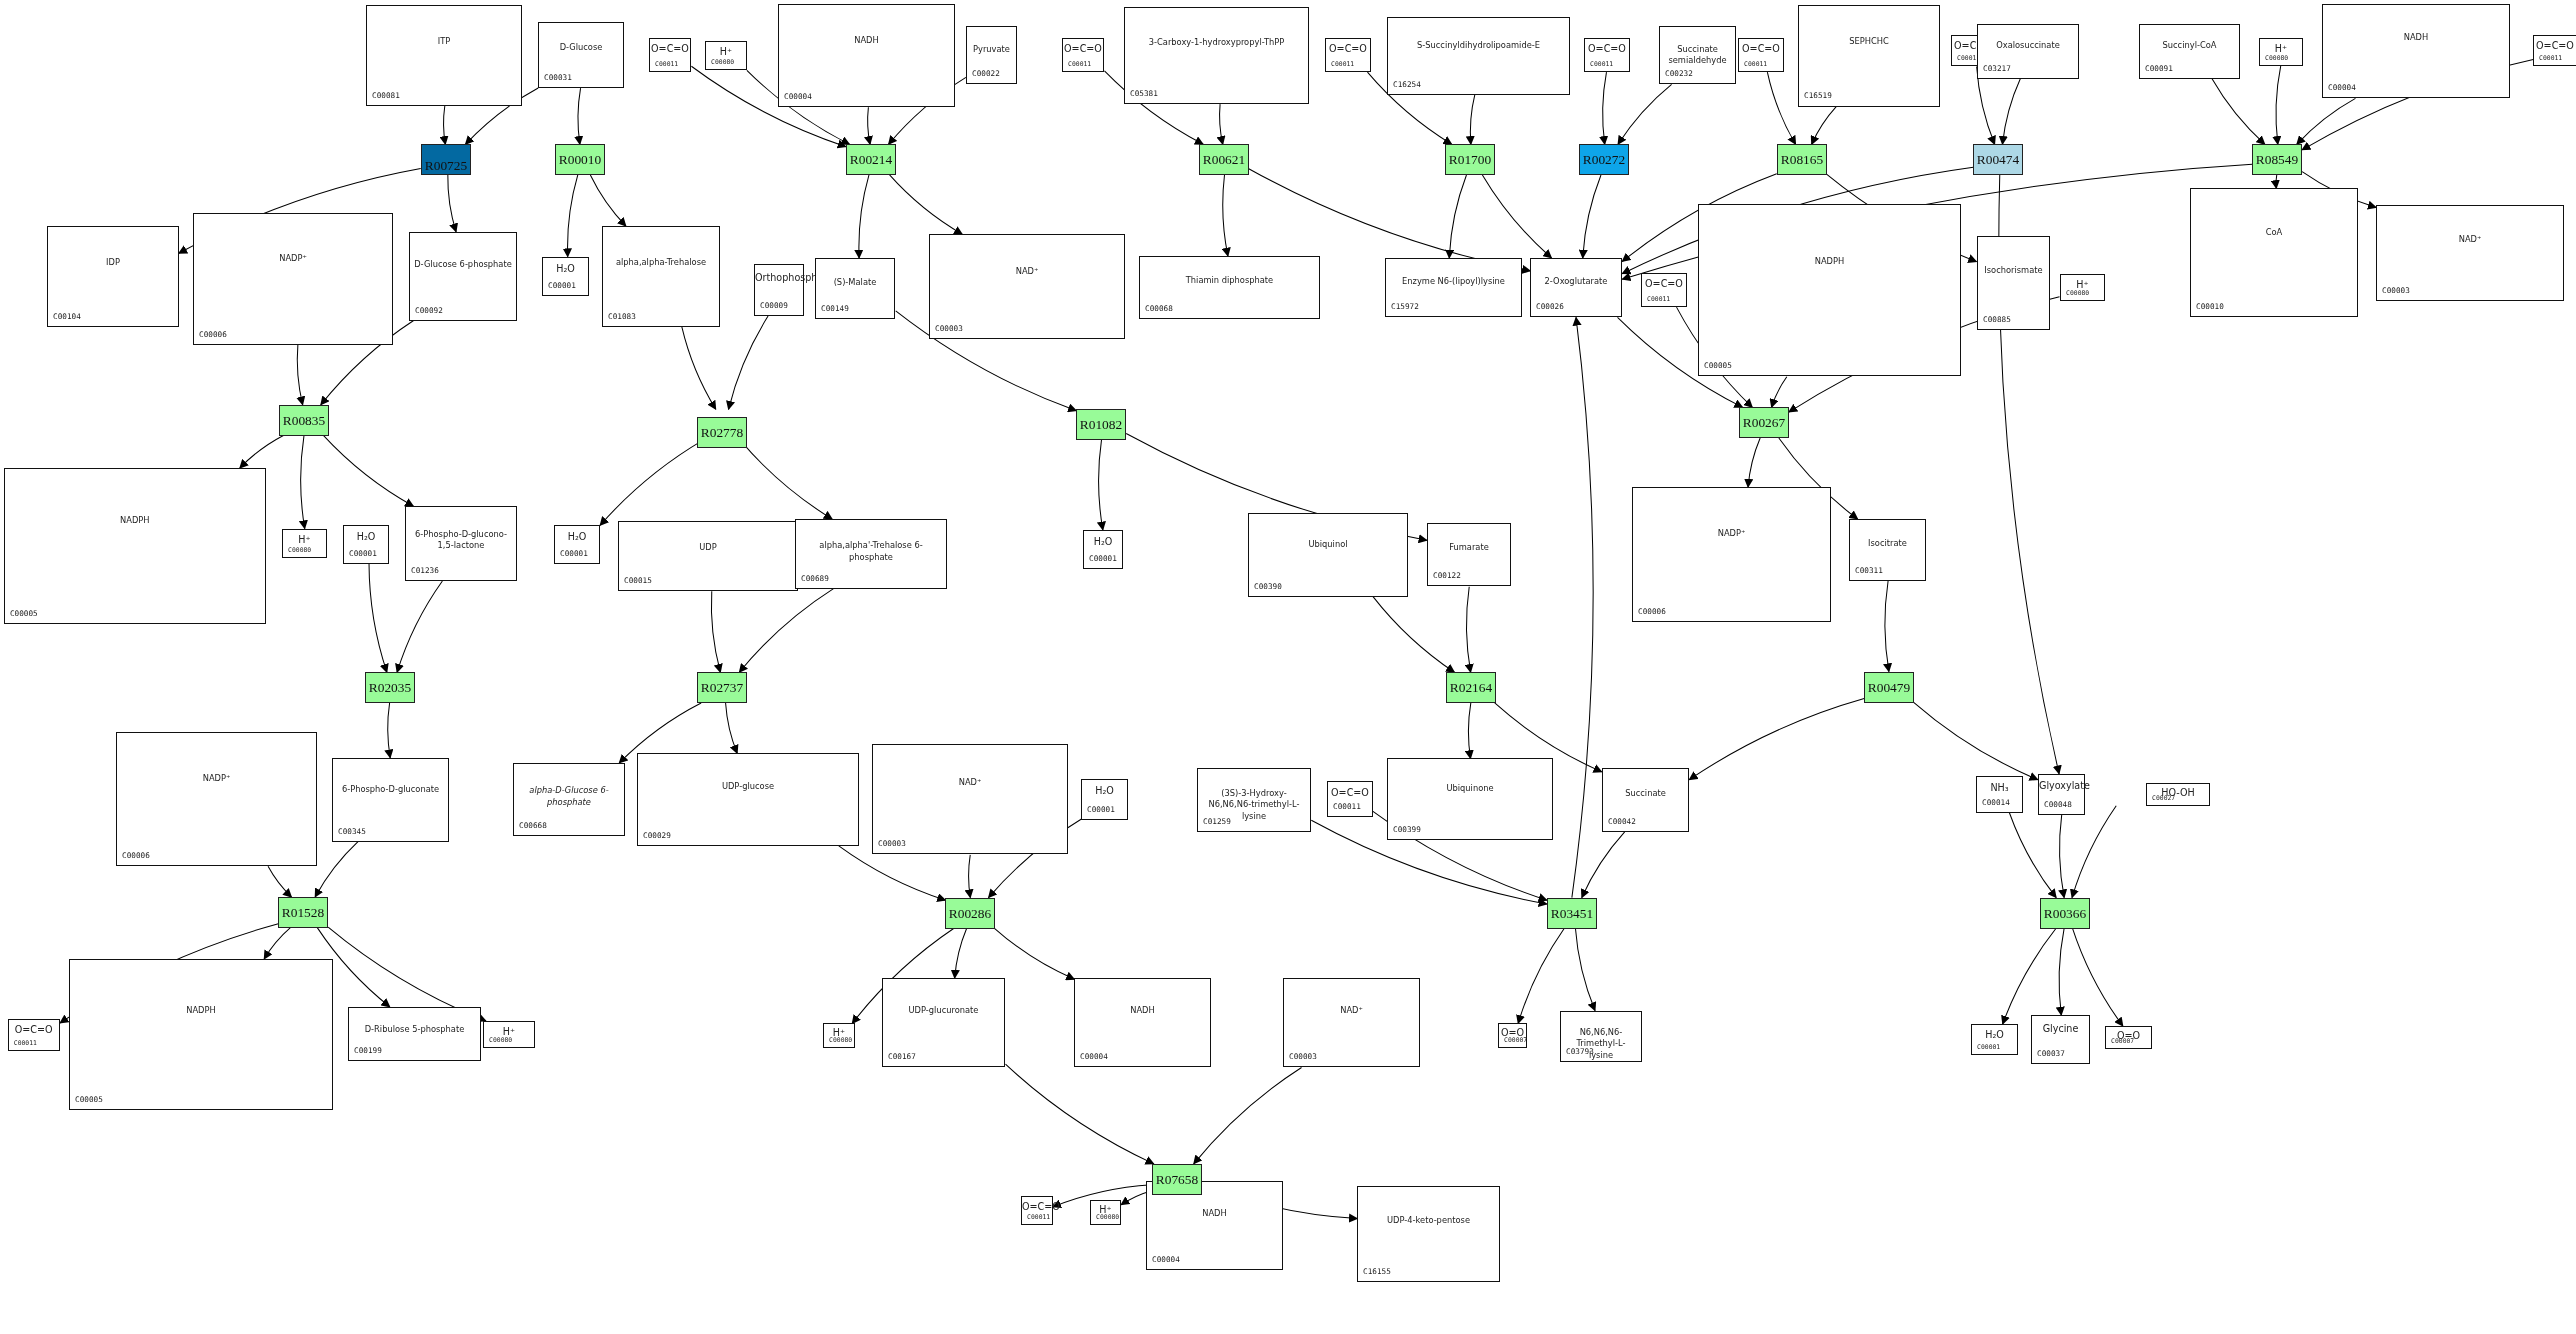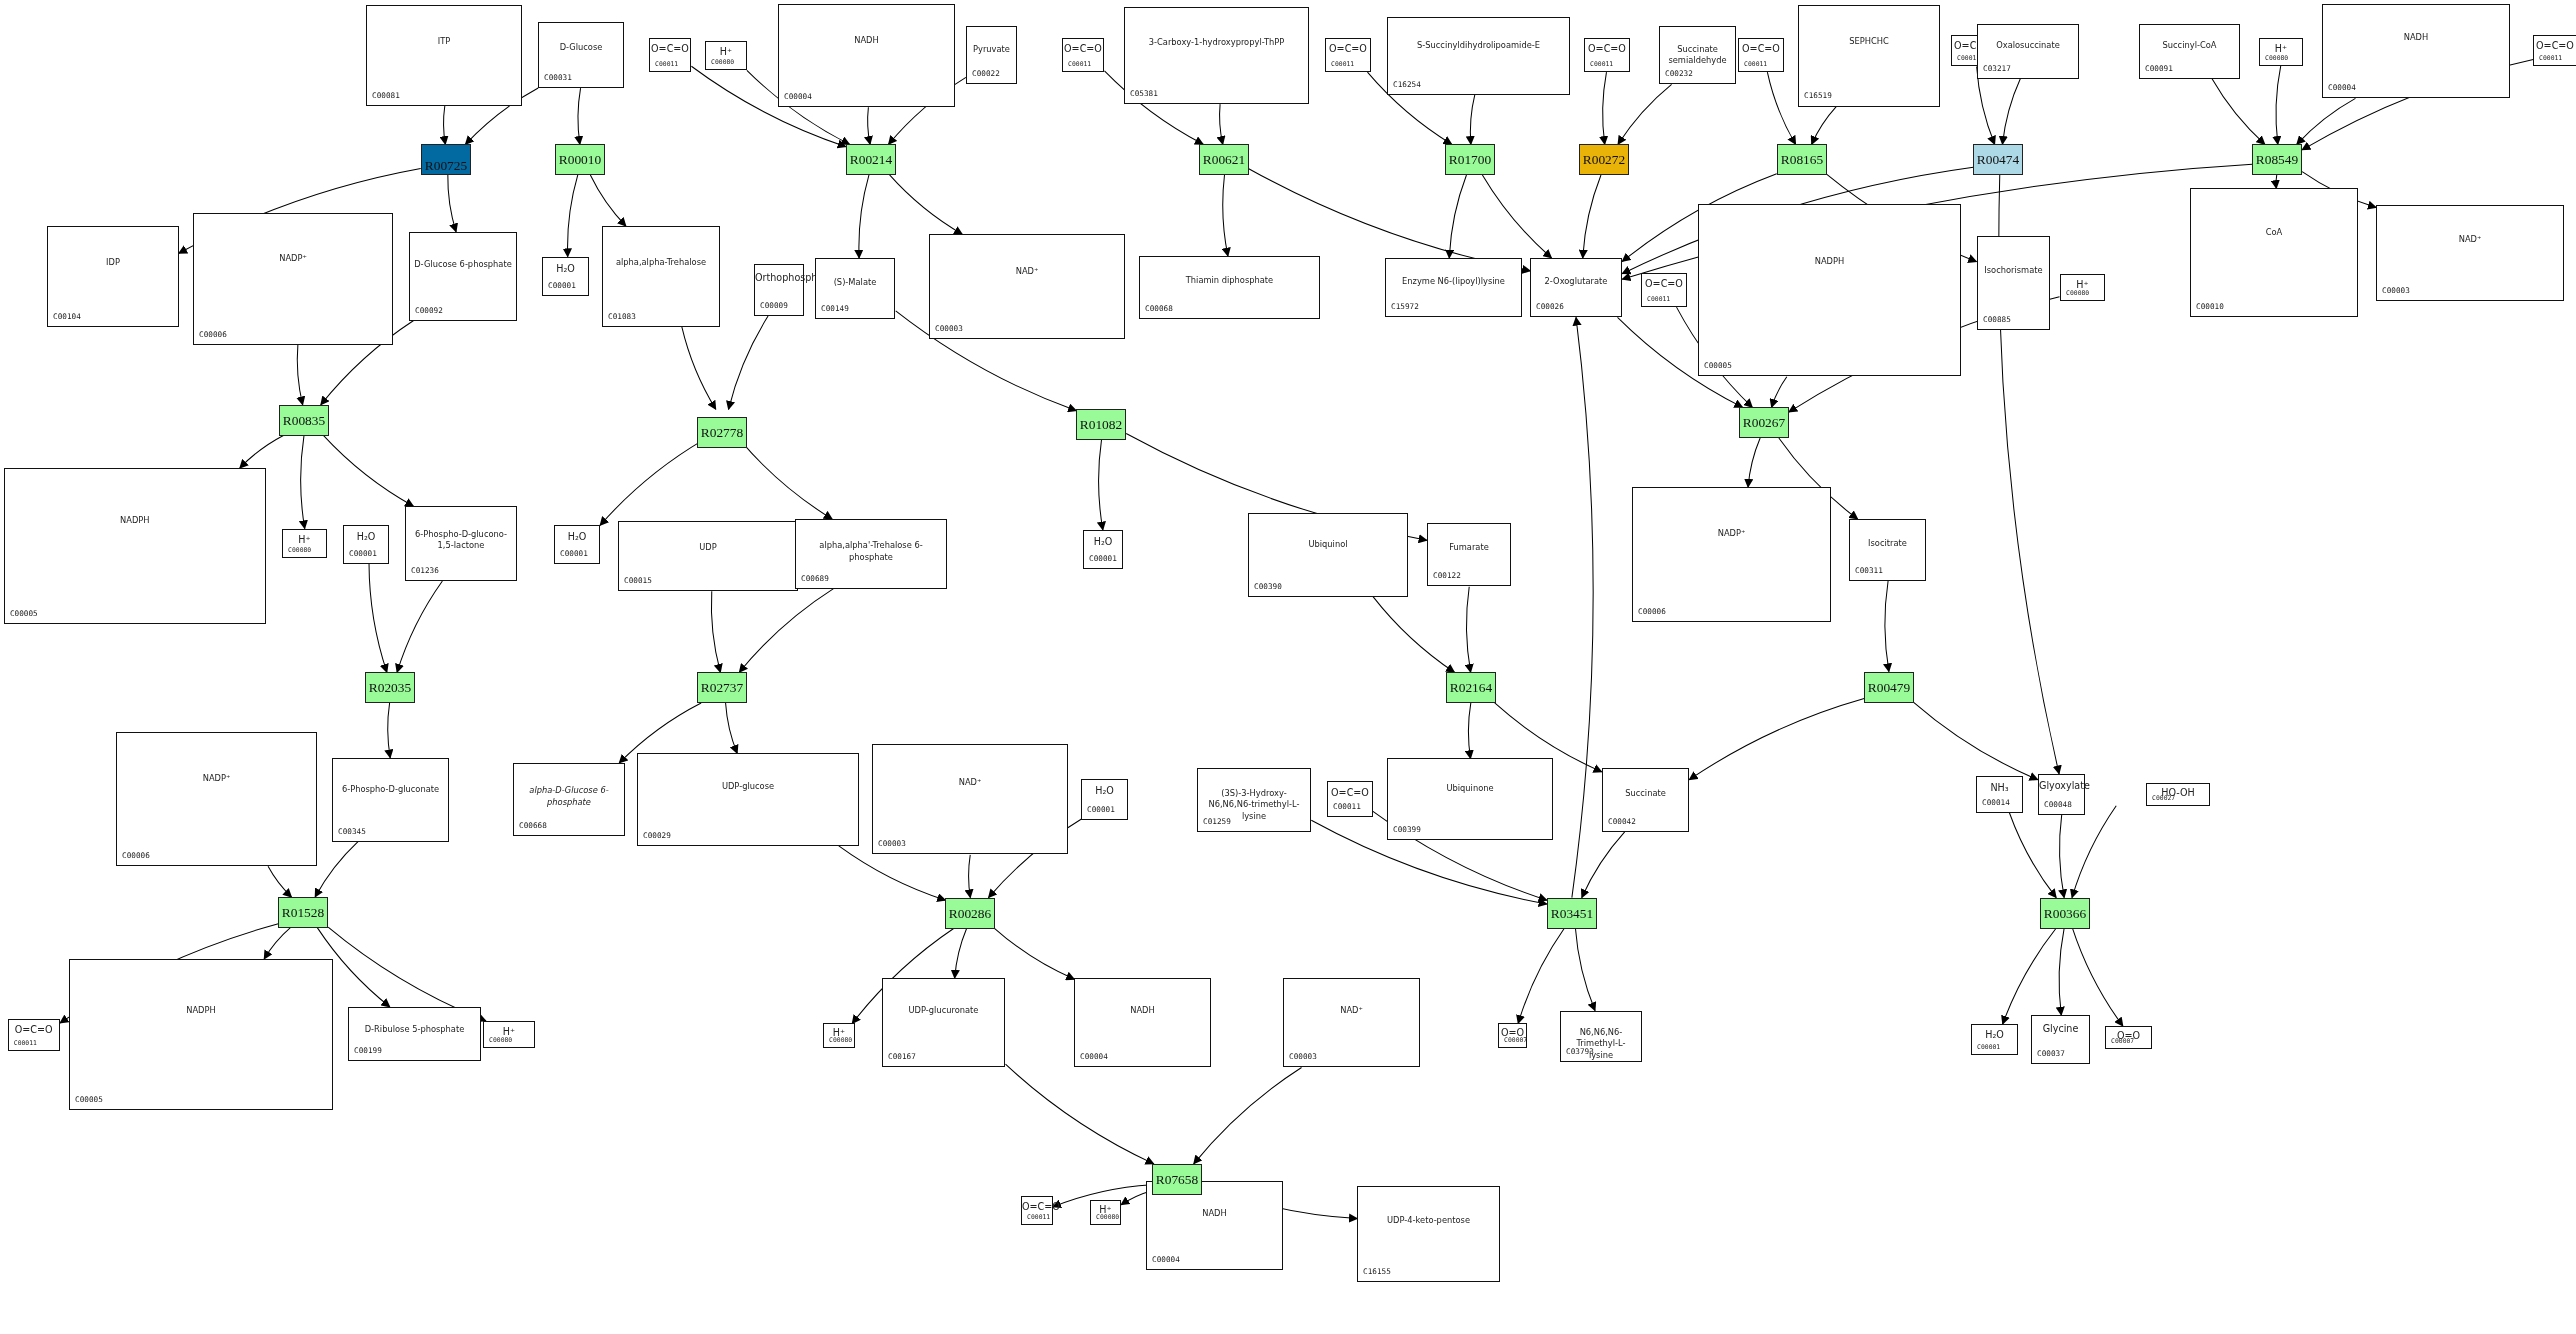--- a/index.html
+++ b/index.html
@@ -451,21 +451,21 @@
     </div>
     <div class="rxn green" style="left: 846px; top: 144px; background: rgb(152, 251, 152);">
       <span>R00214</span>
     </div>
     <div class="rxn green" style="left: 1199px; top: 144px; background: rgb(152, 251, 152);">
       <span>R00621</span>
     </div>
     <div class="rxn green" style="left: 1445px; top: 144px; background: rgb(152, 251, 152);">
       <span>R01700</span>
     </div>
-    <div class="rxn blue" style="left: 1579px; top: 144px; background: #eab308;">
+    <div class="rxn blue" style="left: 1579px; top: 144px; background: #0ea5e9;">
       <span>R00272</span>
     </div>
     <div class="rxn green" style="left: 1777px; top: 144px; background: rgb(152, 251, 152);">
       <span>R08165</span>
     </div>
     <div class="rxn blue" style="left: 1973px; top: 144px; background: rgb(173, 216, 230);">
       <span>R00474</span>
     </div>
     <div class="rxn green" style="left: 2252px; top: 144px; background: rgb(152, 251, 152);">
       <span>R08549</span>

